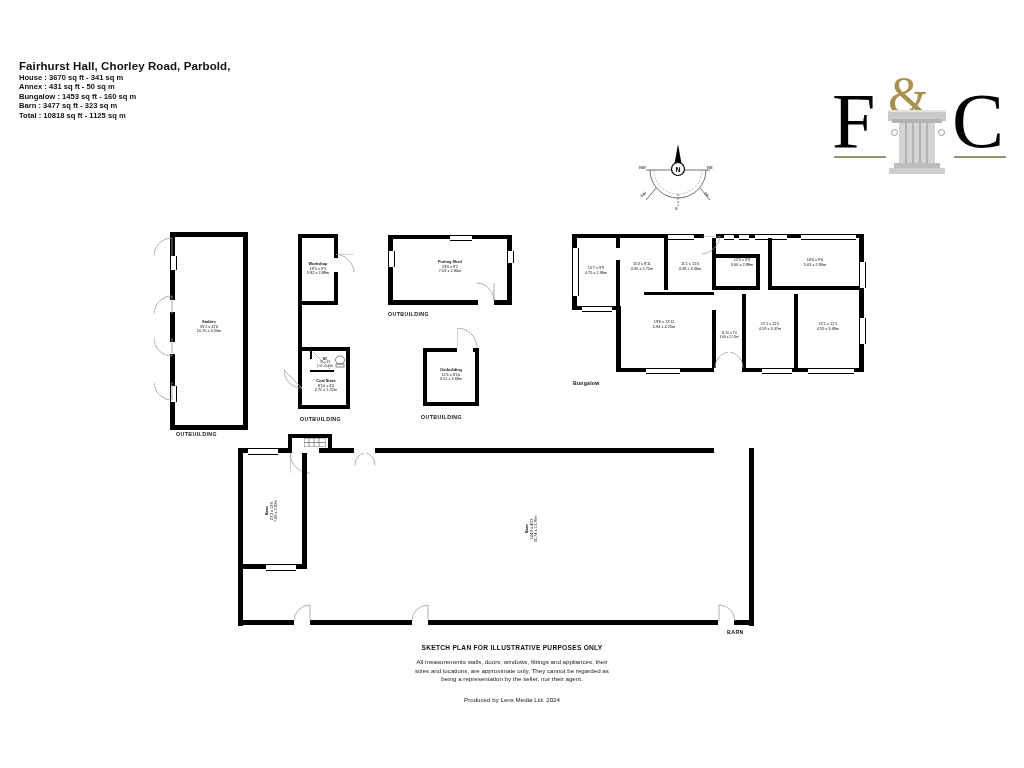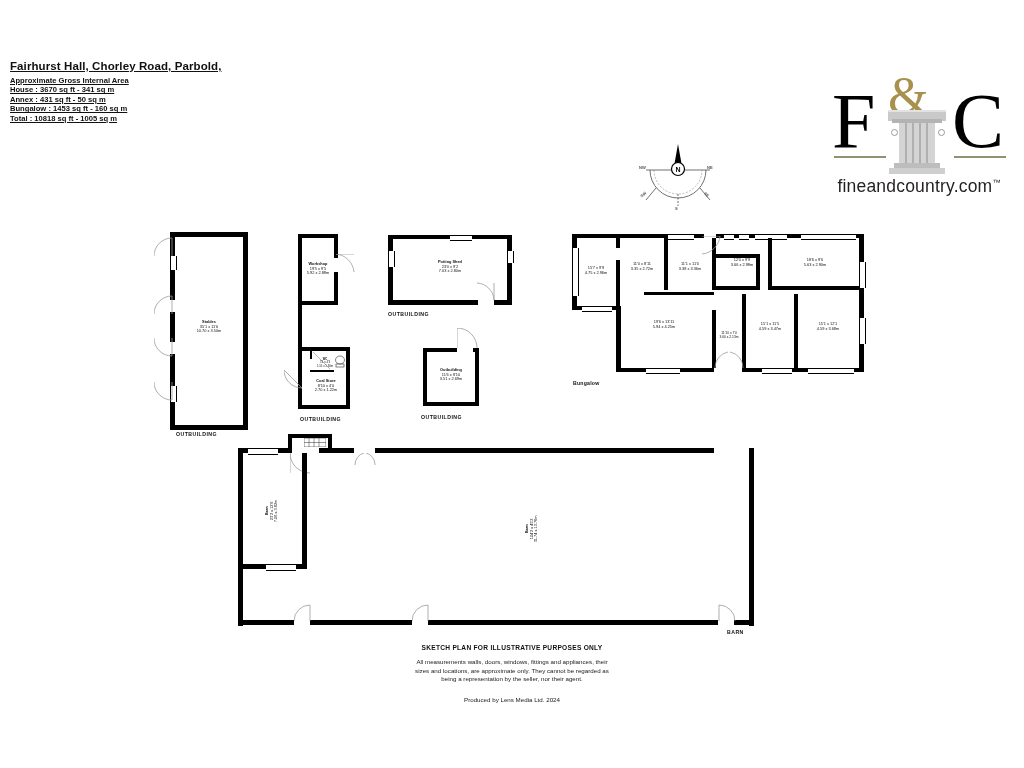--- a/index.html
+++ b/index.html
@@ -7,21 +7,21 @@
     width:1024px;height:768px;
     background:#ffffff;
     font-family:"Liberation Sans", sans-serif;
     color:#111111;
     position:relative;
     overflow:hidden;
   }
   .page{position:absolute;inset:0;}
 
   
-  #header-block{position:absolute;left:10px;top:60px;width:420px;text-decoration:underline;}
+  #header-block{position:absolute;left:19px;top:60px;width:420px;}
   #property-title{font-size:11.5px;font-weight:bold;letter-spacing:.1px;line-height:13px;}
   #area-heading{font-size:7.6px;font-weight:bold;margin-top:3px;line-height:9.4px;}
   .area-line{font-size:7.6px;font-weight:bold;line-height:9.4px;white-space:nowrap;}
 
   
   #logo-block{position:absolute;left:826px;top:76px;width:186px;height:128px;}
   #logo-mark{position:relative;width:186px;height:98px;}
   .logo-letter{position:absolute;font-family:"Liberation Serif", serif;font-size:78px;line-height:78px;color:#000;font-weight:400;}
   #logo-f{left:6px;top:6px;}
   #logo-c{left:126px;top:6px;}
@@ -63,25 +63,25 @@
   #footer-disclaimer{font-size:6.2px;line-height:8.6px;margin-top:7px;color:#1a1a1a;}
   #footer-producer{font-size:6.2px;margin-top:12px;color:#1a1a1a;}
 </style>
 </head>
 <body>
 
 <div class="page">
 
   <div id="header-block">
     <div id="property-title">Fairhurst Hall, Chorley Road, Parbold,</div>
-    <div id="area-heading">Approximate Gross Internal Area</div>
     <div class="area-line">House : 3670 sq ft - 341 sq m</div>
     <div class="area-line">Annex : 431 sq ft - 50 sq m</div>
     <div class="area-line">Bungalow : 1453 sq ft - 160 sq m</div>
-    <div class="area-line">Total : 10818 sq ft - 1005 sq m</div>
+    <div class="area-line">Barn : 3477 sq ft - 323 sq m</div>
+    <div class="area-line">Total : 10818 sq ft - 1125 sq m</div>
   </div>
 
   <div id="logo-block">
     <div id="logo-mark">
       <span class="logo-letter" id="logo-f">F</span>
       <span id="logo-amp">&amp;</span>
       <span class="logo-letter" id="logo-c">C</span>
       <div id="logo-rule-left"></div>
       <div id="logo-rule-right"></div>
       <div id="logo-col">
@@ -91,21 +91,20 @@
         <div class="col-flute" style="left:17px;"></div>
         <div class="col-flute" style="left:24px;"></div>
         <div class="col-flute" style="left:31px;"></div>
         <div class="col-flute" style="left:38px;"></div>
         <div class="col-dot" style="left:3px;"></div>
         <div class="col-dot" style="left:50px;"></div>
         <div id="col-base1"></div>
         <div id="col-base2"></div>
       </div>
     </div>
-    <div id="logo-domain"><span>fineandcountry.com</span><sup>™</sup></div>
   </div>
 
   <div id="compass">
     <svg width="80" height="72" viewBox="0 0 80 72">
       <path d="M12 28 A28 28 0 0 0 68 28" fill="none" stroke="#333" stroke-width="0.7"></path>
       <path d="M16 28 A24 24 0 0 0 64 28" fill="none" stroke="#777" stroke-width="0.5" stroke-dasharray="2,1.5"></path>
       <line x1="8" y1="28" x2="72" y2="28" stroke="#333" stroke-width="0.7"></line>
       <line x1="18" y1="46" x2="8" y2="58" stroke="#333" stroke-width="0.7"></line>
       <line x1="62" y1="46" x2="72" y2="58" stroke="#333" stroke-width="0.7"></line>
       <line x1="40" y1="52" x2="40" y2="64" stroke="#333" stroke-width="0.7" stroke-dasharray="2,1.5"></line>

